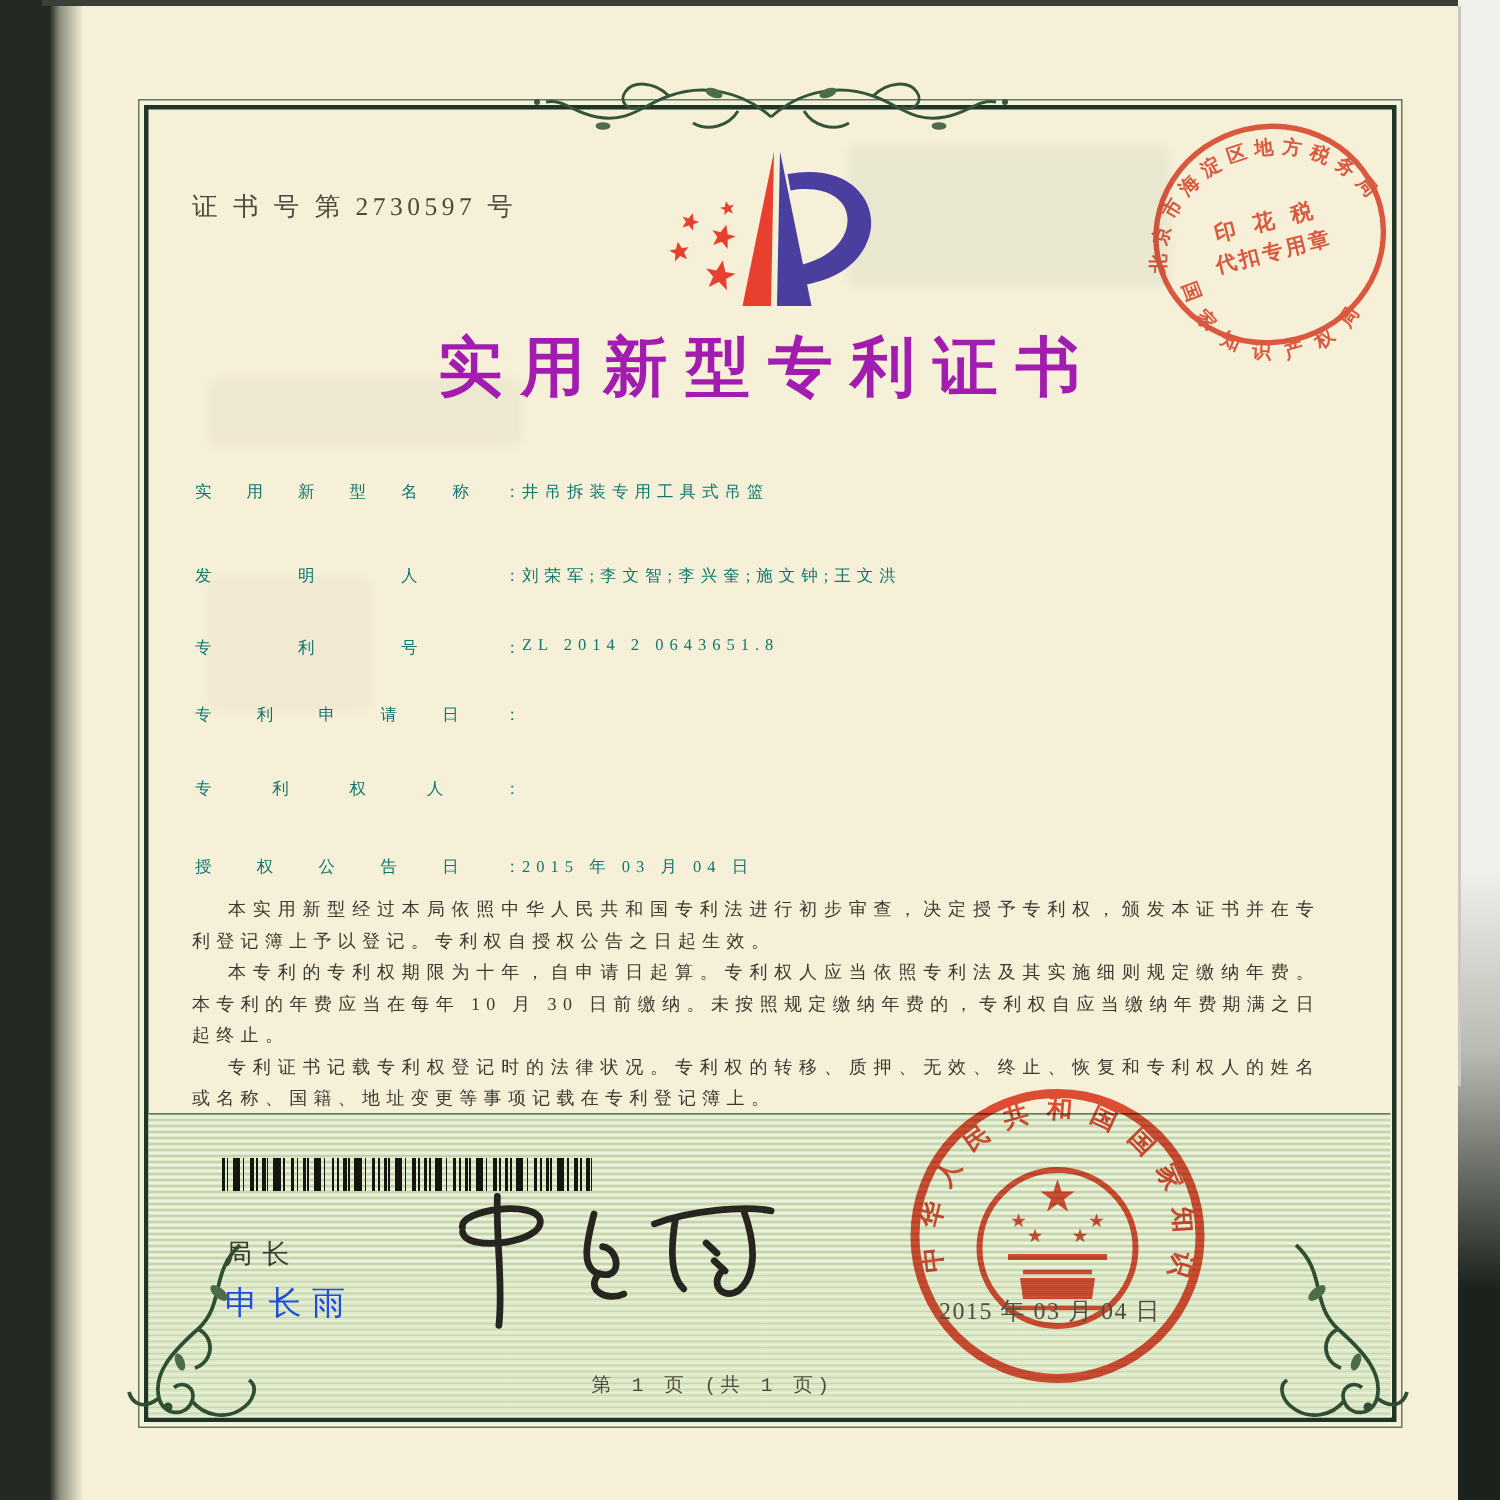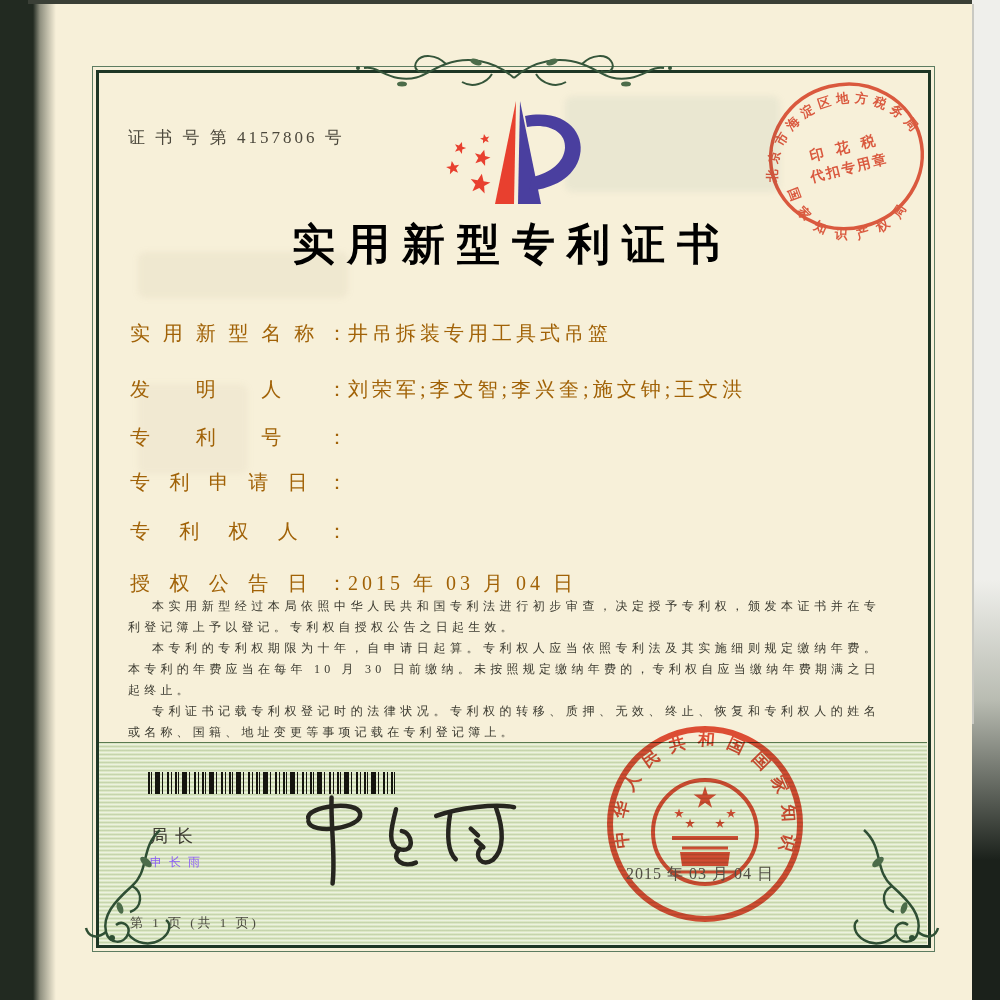--- a/index.html
+++ b/index.html
@@ -16,35 +16,35 @@
   .frame{position:absolute;left:92px;top:66px;width:841px;height:884px;border:1px solid #5d7c61;}
   .frame::before{content:"";position:absolute;inset:3px;border:3px solid #1e3625;}
   
   .band{position:absolute;left:99px;top:742px;width:828px;height:202px;
     background-color:#dce7c5;
     background-image:repeating-linear-gradient(0deg,rgba(255,255,255,.45) 0 1px,rgba(0,0,0,0) 1px 2px,rgba(118,146,84,.22) 2px 3px,rgba(0,0,0,0) 3px 4px);
     border-top:1px solid #5a7a50;}
   
   .cert-no{position:absolute;left:128px;top:126px;font-size:17px;letter-spacing:3px;color:#4c483c;}
   .title{position:absolute;left:162px;top:216px;width:700px;text-align:center;
-    font-size:43px;font-weight:bold;letter-spacing:12px;color:#000000;}
-  .field{position:absolute;left:130px;display:flex;font-size:20px;color:#a16207;white-space:nowrap;}
+    font-size:43px;font-weight:bold;letter-spacing:12px;color:#a21caf;}
+  .field{position:absolute;left:130px;display:flex;font-size:11px;color:#0f766e;white-space:nowrap;}
   .f-label{display:inline-block;width:218px;text-align:justify;text-align-last:justify;letter-spacing:1px;}
   .f-value{letter-spacing:4px;text-align:center;}
   .paras{position:absolute;left:128px;top:596px;width:752px;font-size:12px;line-height:21px;
     color:#3b3a30;letter-spacing:4.2px;text-align:justify;}
   .paras p{margin:0;text-indent:2em;}
   .barcode{position:absolute;left:148px;top:772px;width:247px;height:22px;
     background:repeating-linear-gradient(90deg,#15150f 0 2px,transparent 2px 3px,#15150f 3px 4px,transparent 4px 7px,#15150f 7px 12px,transparent 12px 14px,#15150f 14px 15px,transparent 15px 19px,#15150f 19px 21px,transparent 21px 23px,#15150f 23px 24px,transparent 24px 27px);}
   .signer-title{position:absolute;left:150px;top:824px;font-size:18px;letter-spacing:7px;color:#3e3c32;}
-  .signer-name{position:absolute;left:150px;top:854px;font-size:12px;letter-spacing:7px;color:#8b5cf6;}
+  .signer-name{position:absolute;left:150px;top:854px;font-size:22px;letter-spacing:7px;color:#1d4ed8;}
   .seal-date{position:absolute;left:600px;top:864px;width:200px;text-align:center;
     font-size:16px;letter-spacing:1px;color:#514f44;z-index:6;}
-  .footer{position:absolute;left:130px;top:914px;width:690px;
-    font-size:13px;letter-spacing:3px;color:#4c4c40;}
+  .footer{position:absolute;left:130px;top:914px;width:690px;text-align:center;
+    font-size:13px;letter-spacing:3px;color:#4c4c40;font-family:Liberation Mono, monospace;}
   
   .logo{position:absolute;left:398px;top:92px;z-index:2;}
   .seal{position:absolute;left:602px;top:720px;z-index:5;mix-blend-mode:multiply;opacity:.92;}
   .stamp{position:absolute;left:756px;top:70px;z-index:5;mix-blend-mode:multiply;opacity:.88;}
   .sig{position:absolute;left:285px;top:785px;z-index:4;transform:rotate(-2deg);}
   .orn-top{position:absolute;left:330px;top:48px;z-index:3;}
   .orn-bl{position:absolute;left:76px;top:812px;z-index:3;}
   .orn-br{position:absolute;left:838px;top:812px;z-index:3;}
   
   .ghost{position:absolute;border-radius:8px;filter:blur(3px);}
@@ -115,33 +115,34 @@
       <use href="#star5" transform="translate(87,47) scale(0.5) rotate(-12)"></use>
       <use href="#star5" transform="translate(84,66) scale(0.85) rotate(15)"></use>
       <use href="#star5" transform="translate(55,76) scale(0.7) rotate(-10)"></use>
       <use href="#star5" transform="translate(82,92) scale(1.05) rotate(10)"></use>
     </g>
     <path d="M118,9 L97,112 L116,112 Z" fill="#e8402f"></path>
     <path d="M122,9 L120,112 L143,112 Z" fill="#4a3f9f"></path>
     <path d="M127,24 C170,16 189,44 181,67 C173,90 149,97 131,99 L134,85 C153,81 166,70 167,56 C168,40 151,31 129,35 Z" fill="#4a3f9f"></path>
   </svg>
 
-  <div class="cert-no">证 书 号 第 4157806 号</div>
+  <div class="cert-no">证 书 号 第 2730597 号</div>
   <div class="title">实用新型专利证书</div>
 
   <div class="field" style="top:320px">
     <span class="f-label">实用新型名称：</span>
     <span class="f-value">井吊拆装专用工具式吊篮</span>
   </div>
   <div class="field" style="top:376px">
     <span class="f-label">发明人：</span>
     <span class="f-value">刘荣军;李文智;李兴奎;施文钟;王文洪</span>
   </div>
   <div class="field" style="top:424px">
     <span class="f-label">专利号：</span>
+    <span class="f-value">ZL 2014 2 0643651.8</span>
   </div>
   <div class="field" style="top:469px">
     <span class="f-label">专利申请日：</span>
   </div>
   <div class="field" style="top:518px">
     <span class="f-label">专利权人：</span>
   </div>
   <div class="field" style="top:570px">
     <span class="f-label">授权公告日：</span>
     <span class="f-value">2015 年 03 月 04 日</span>

